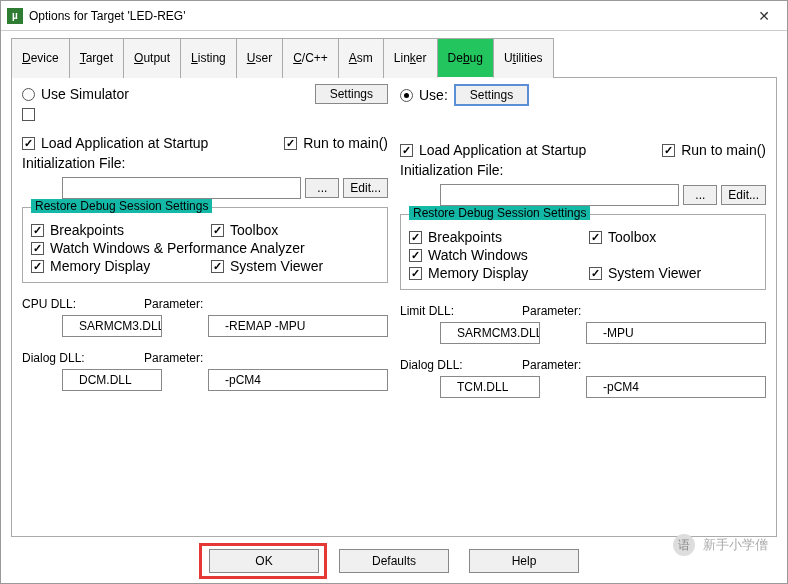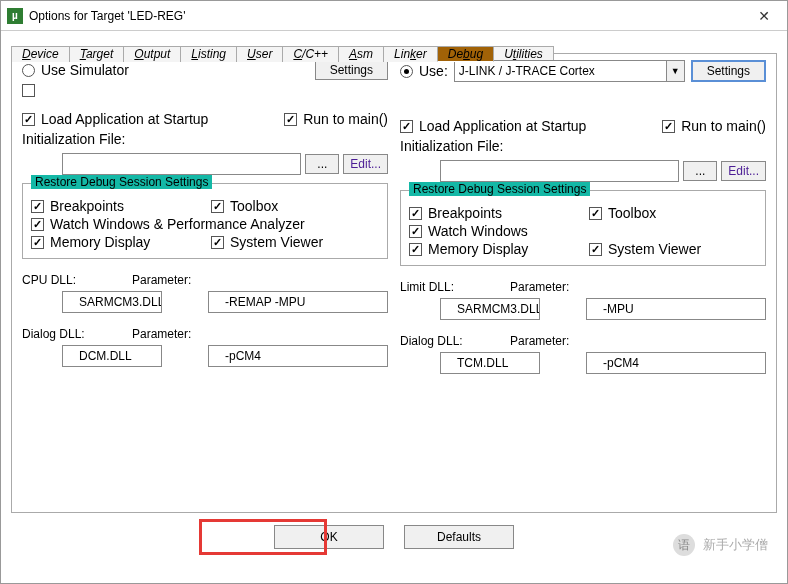--- a/index.html
+++ b/index.html
@@ -41,34 +41,33 @@
     display:flex; align-items:center; justify-content:center;
     font-size:14px; color:#333;
   }
 
   .tabs {
     display:flex;
     padding: 6px 10px 0 10px;
     gap: 0;
   }
   .tab {
-    padding: 0 10px;
+    padding: 12px 10px;
     border: 1px solid #aaa;
     border-bottom: none;
     background: #f4f4f4;
     font-family: Tahoma, sans-serif;
     font-size: 12px;
     position: relative;
-    top: 9px;
+    top: 1px;
     margin-right: -1px;
-    font-style: italic;
   }
   .tab .ul { text-decoration: underline; }
   .tab.active {
-    background:#a16207;
+    background:#22c55e;
     z-index:2;
     border-bottom: 1px solid #fff;
   }
   .tab-body {
     margin: 0 10px 0 10px;
     border: 1px solid #aaa;
     background:#fff;
     height: 460px;
     display:flex;
     padding: 6px;
@@ -102,21 +101,21 @@
   .btn {
     border:1px solid #888;
     background:#f0f0f0;
     padding: 2px 14px;
     min-width: 70px;
     text-align:center;
     font-size:12px;
   }
   .btn.small { min-width: 34px; padding:2px 6px; }
   .btn.hl { border:2px solid #5a8fd6; }
-  .btn.disabled { color:#4c1d95; }
+  .btn.disabled { color:#000000; }
 
   .field {
     border:1px solid #888;
     background:#fff;
     height:22px;
     padding:2px 16px;
     display:flex; align-items:center;
     overflow:hidden;
     margin-left:40px;
   }
@@ -185,21 +184,21 @@
     display:flex; align-items:center; justify-content:center;
     font-size:12px; color:#888;
   }
 
   .grid2 {
     display:grid;
     grid-template-columns: 1fr 1fr;
     gap: 2px 12px;
     margin-top:4px;
   }
-  .label-row { display:flex; gap:10px; }
+  .label-row { display:flex; gap:22px; }
   .label-row .l1 { width:100px; }
 
   .init-row { display:flex; gap:4px; align-items:center; margin-top:2px; }
 </style>
 </head>
 <body>
 
 <div class="window">
 
   <div class="titlebar">
@@ -306,24 +305,20 @@
           </div>
       </div>
     </div>
 
     <div class="col">
       <div class="row">
         <label class="row">
           <span class="radio checked"></span>
           <span class="lbl">Use:</span>
         </label>
-        <div class="select">
-          <span style="flex:1">J-LINK / J-TRACE Cortex</span>
-          <span class="arrow">▼</span>
-        </div>
         <span class="btn hl">Settings</span>
       </div>
       <div style="height:18px"></div>
 
       <div class="row spaced" style="margin-top:10px;">
         <label class="row">
           <span class="checkbox checked"></span>
           <span class="lbl">Load Application at Startup</span>
         </label>
         <label class="row">
@@ -391,19 +386,20 @@
             <span>-pCM4</span>
           </div>
       </div>
     </div>
   </div>
 
   <div class="bottom-buttons">
     <div class="red-box"></div>
     <span class="btn big">OK</span>
     <span class="btn big">Defaults</span>
+    <span class="btn big">Help</span>
   </div>
 
   <div class="watermark">
     <span class="wm-icon">语</span>
     <span>新手小学僧</span>
   </div>
 </div>
 
 </body></html>

